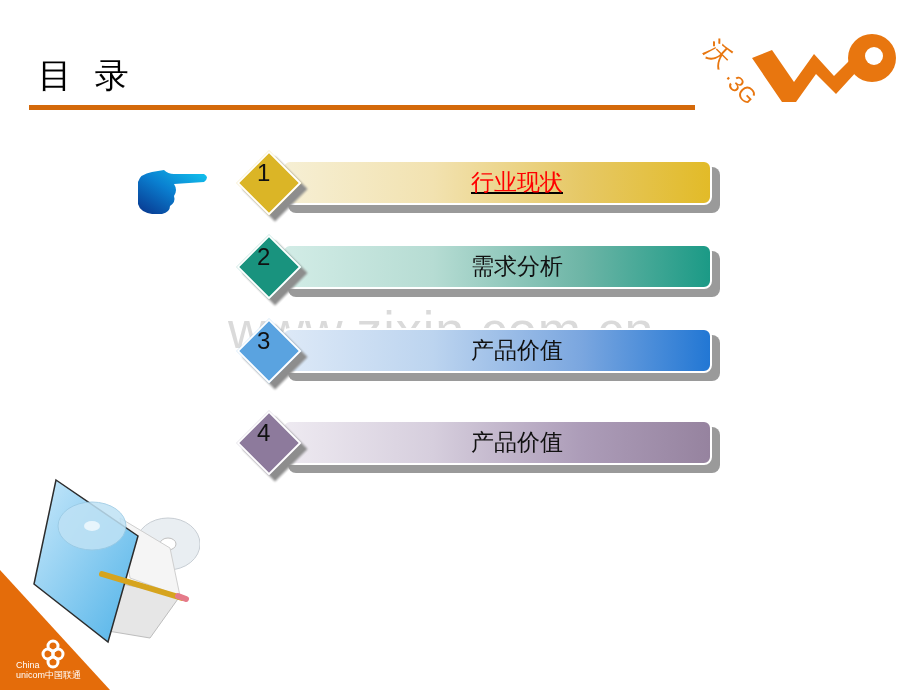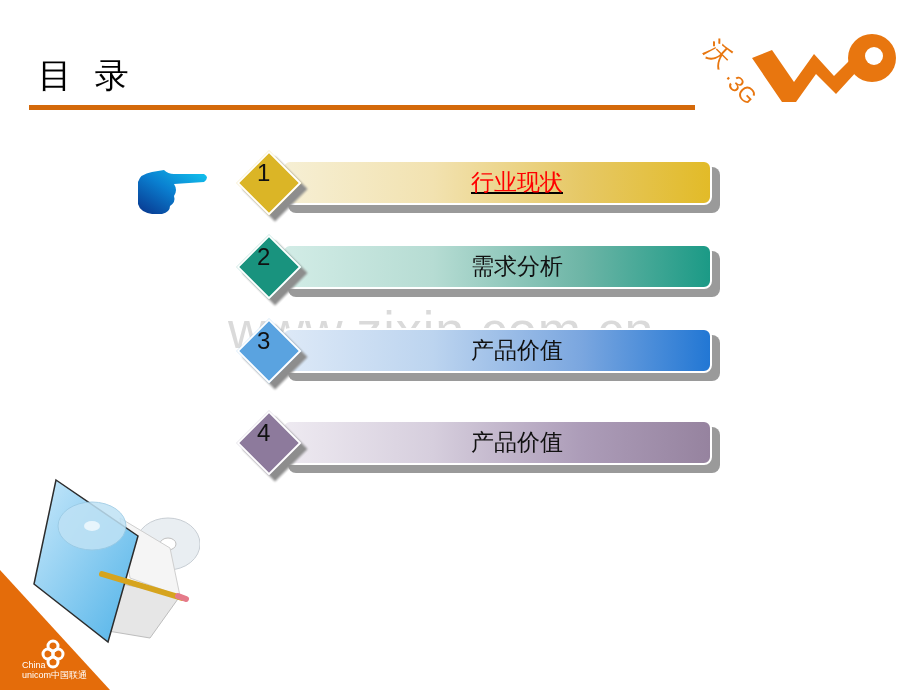--- a/index.html
+++ b/index.html
@@ -46,21 +46,21 @@
   }
 
   .watermark {
     position: absolute; left: 228px; top: 300px; font-size: 52px;
     color: rgba(150,150,150,0.35); font-family: "Liberation Sans", sans-serif;
     letter-spacing: 1px; pointer-events: none;
   }
   .corner { position: absolute; left: 0; top: 570px; width: 120px; height: 120px; }
   .laptop { position: absolute; left: 30px; top: 478px; width: 170px; height: 170px; }
   .unicom-text {
-    position: absolute; left: 22px; top: 660px; color: #fff;
+    position: absolute; left: 16px; top: 660px; color: #fff;
     font-size: 9px; line-height: 10px; font-family: "Liberation Sans", sans-serif;
   }
 </style>
 </head>
 <body>
 
 <div class="title">目 录</div>
 <div class="title-rule"></div>
 
 <svg class="logo" viewBox="0 0 220 85">

